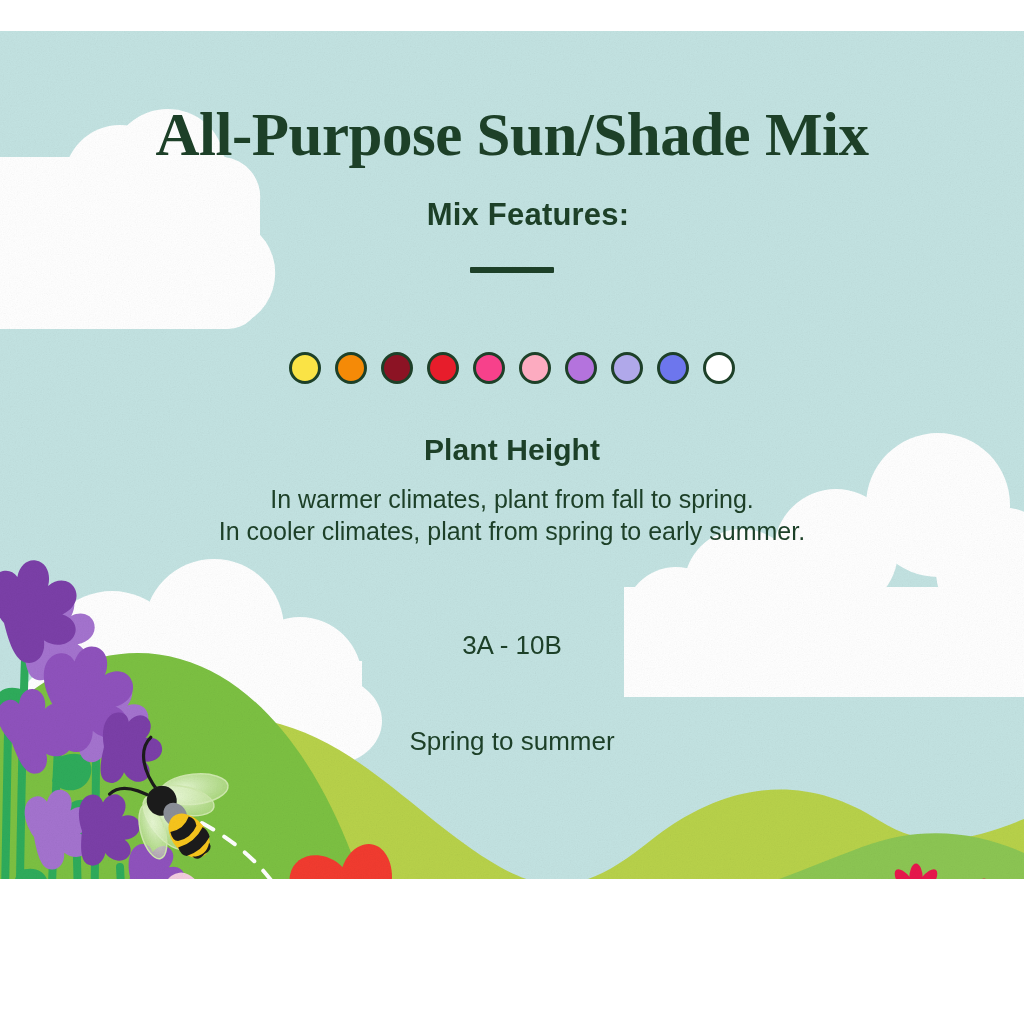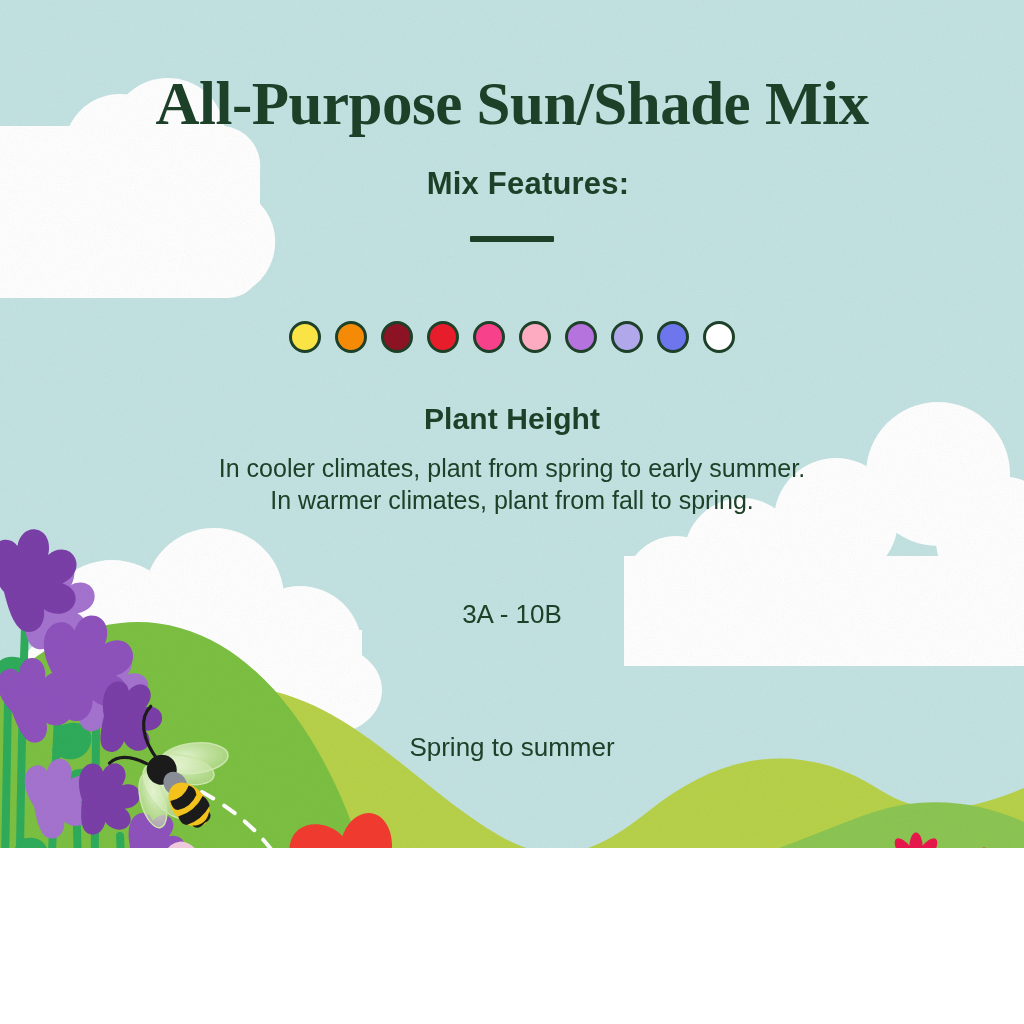--- a/index.html
+++ b/index.html
@@ -8,20 +8,21 @@
     padding: 0;
     background: #ffffff;
   }
   #card {
     position: relative;
     width: 1024px;
     height: 848px;
     overflow: hidden;
     background: #f0abfc;
     font-family: "Liberation Sans", sans-serif;
+    margin-top: 31px;
   }
   
   #scene {
     position: absolute;
     inset: 0;
     width: 1024px;
     height: 1024px;
   }
   
   #grain {
@@ -102,21 +103,21 @@
     height: 32px;
     border-radius: 50%;
     border: 3px solid #1d4028;
     box-sizing: border-box;
   }
   #label-plant-season { top: 402px; }
   #value-plant-season { top: 452px; font-size: 25px; }
   #label-grow-zone    { top: 539px; }
   #value-grow-zone    { top: 598px; }
   #label-bloom-season { top: 678px; }
-  #value-bloom-season { top: 731px; }
+  #value-bloom-season { top: 694px; }
   #label-max-height   { top: 816px; }
   #value-max-height   { top: 870px; font-size: 25px; }
 </style>
 </head>
 <body>
 
 <div id="card">
 
   <svg id="scene" viewBox="0 0 1024 1024" xmlns="http://www.w3.org/2000/svg" aria-hidden="true">
     <defs>
@@ -446,22 +447,22 @@
       <span class="swatch" title="hot-pink" style="background: rgb(247, 65, 139);"></span>
       <span class="swatch" title="light-pink" style="background: rgb(252, 171, 192);"></span>
       <span class="swatch" title="purple" style="background: rgb(180, 115, 221);"></span>
       <span class="swatch" title="light-purple" style="background: rgb(176, 168, 234);"></span>
       <span class="swatch" title="blue-violet" style="background: rgb(109, 118, 237);"></span>
       <span class="swatch" title="white" style="background: rgb(255, 255, 255);"></span>
     </div>
 
     <div class="section-label" id="label-plant-season">Plant Height</div>
     <div class="section-value" id="value-plant-season">
+      <div>In warmer climates, plant from fall to spring.</div>
       <div>In cooler climates, plant from spring to early summer.</div>
-      <div>In warmer climates, plant from fall to spring.</div>
     </div>
 
     <div class="section-value" id="value-grow-zone">3A - 10B</div>
 
     <div class="section-value" id="value-bloom-season">Spring to summer</div>
 
     <div class="section-value" id="value-max-height">36"</div>
 
   </div>
 </div>

